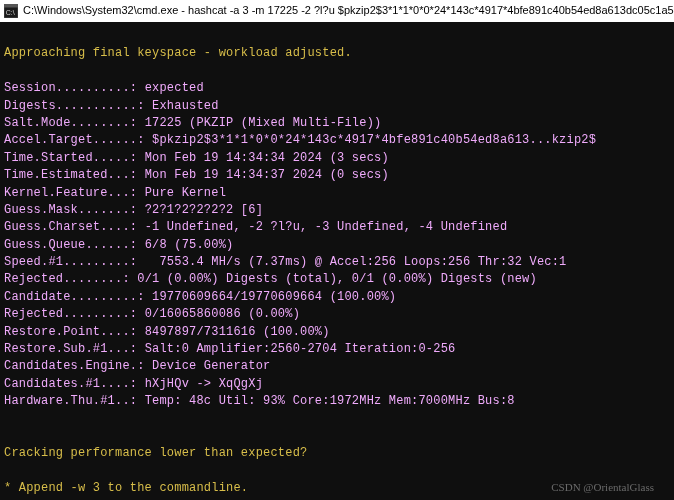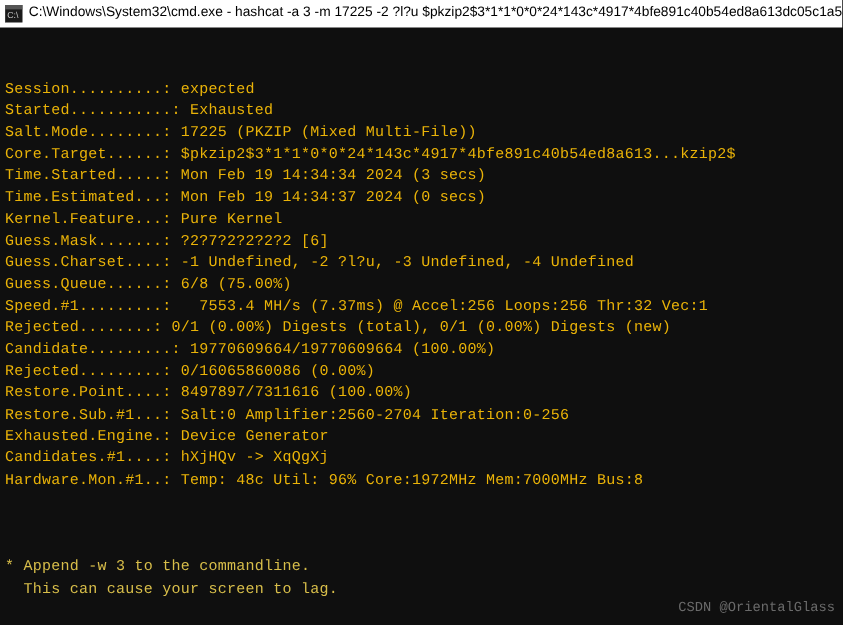--- a/index.html
+++ b/index.html
@@ -31,67 +31,69 @@
     margin-right: 5px;
     flex-shrink: 0;
   }
   .titlebar-icon svg { width: 14px; height: 14px; display: block; }
   .terminal {
     padding: 6px 4px 2px 4px;
     white-space: pre;
     letter-spacing: 0.2px;
   }
   .yellow { color: #d8be4a; }
-  .gray { color: #eab308; }
+  .gray { color: #f0abfc; }
   .watermark {
     position: absolute;
-    right: 6px;
+    right: 20px;
     bottom: 4px;
     color: #6a6a6a;
     font-size: 11px;
-    font-family: Liberation Mono, monospace;
+    font-family: Liberation Serif, serif;
     margin-left: 47px;
   }
 </style>
 </head>
 <body>
 
 <div class="titlebar">
   <span class="titlebar-icon">
     <svg viewBox="0 0 16 16">
         <rect x="0" y="0" width="16" height="16" fill="#1a1a1a" stroke="#555"></rect>
         <rect x="0" y="0" width="16" height="4" fill="#555"></rect>
         <text x="2" y="12" font-size="8" fill="#ccc">C:\</text>
       </svg>
   </span>
   <span>C:\Windows\System32\cmd.exe - hashcat  -a 3 -m 17225 -2 ?l?u $pkzip2$3*1*1*0*0*24*143c*4917*4bfe891c40b54ed8a613dc05c1a5a5c6df68da07f</span>
 </div>
 
 <div class="terminal">
+<span class="yellow">Approaching final keyspace - workload adjusted.</span>
 
 <div id="rows"><span class="gray">Session..........: </span><span class="gray">expected</span>
-<span class="gray">Started...........: </span><span class="gray">Exhausted</span>
+<span class="gray">Digests...........: </span><span class="gray">Exhausted</span>
 <span class="gray">Salt.Mode........: </span><span class="gray">17225 (PKZIP (Mixed Multi-File))</span>
-<span class="gray">Core.Target......: </span><span class="gray">$pkzip2$3*1*1*0*0*24*143c*4917*4bfe891c40b54ed8a613...kzip2$</span>
+<span class="gray">Accel.Target......: </span><span class="gray">$pkzip2$3*1*1*0*0*24*143c*4917*4bfe891c40b54ed8a613...kzip2$</span>
 <span class="gray">Time.Started.....: </span><span class="gray">Mon Feb 19 14:34:34 2024 (3 secs)</span>
 <span class="gray">Time.Estimated...: </span><span class="gray">Mon Feb 19 14:34:37 2024 (0 secs)</span>
 <span class="gray">Kernel.Feature...: </span><span class="gray">Pure Kernel</span>
-<span class="gray">Guess.Mask.......: </span><span class="gray">?2?7?2?2?2?2 [6]</span>
+<span class="gray">Guess.Mask.......: </span><span class="gray">?2?1?2?2?2?2 [6]</span>
 <span class="gray">Guess.Charset....: </span><span class="gray">-1 Undefined, -2 ?l?u, -3 Undefined, -4 Undefined</span>
 <span class="gray">Guess.Queue......: </span><span class="gray">6/8 (75.00%)</span>
 <span class="gray">Speed.#1.........: </span><span class="gray">  7553.4 MH/s (7.37ms) @ Accel:256 Loops:256 Thr:32 Vec:1</span>
 <span class="gray">Rejected........: </span><span class="gray">0/1 (0.00%) Digests (total), 0/1 (0.00%) Digests (new)</span>
 <span class="gray">Candidate.........: </span><span class="gray">19770609664/19770609664 (100.00%)</span>
 <span class="gray">Rejected.........: </span><span class="gray">0/16065860086 (0.00%)</span>
 <span class="gray">Restore.Point....: </span><span class="gray">8497897/7311616 (100.00%)</span>
 <span class="gray">Restore.Sub.#1...: </span><span class="gray">Salt:0 Amplifier:2560-2704 Iteration:0-256</span>
-<span class="gray">Exhausted.Engine.: </span><span class="gray">Device Generator</span>
+<span class="gray">Candidates.Engine.: </span><span class="gray">Device Generator</span>
 <span class="gray">Candidates.#1....: </span><span class="gray">hXjHQv -&gt; XqQgXj</span>
-<span class="gray">Hardware.Mon.#1..: </span><span class="gray">Temp: 48c Util: 96% Core:1972MHz Mem:7000MHz Bus:8</span></div>
+<span class="gray">Hardware.Thu.#1..: </span><span class="gray">Temp: 48c Util: 93% Core:1972MHz Mem:7000MHz Bus:8</span></div>
 
+<span class="yellow">Cracking performance lower than expected?</span>
 
 <div id="hints"><span class="yellow">* Append -w 3 to the commandline.</span>
 <span class="yellow">  This can cause your screen to lag.</span>
 
 
 
 </div>
 </div>
 
 <div class="watermark">CSDN @OrientalGlass</div>

